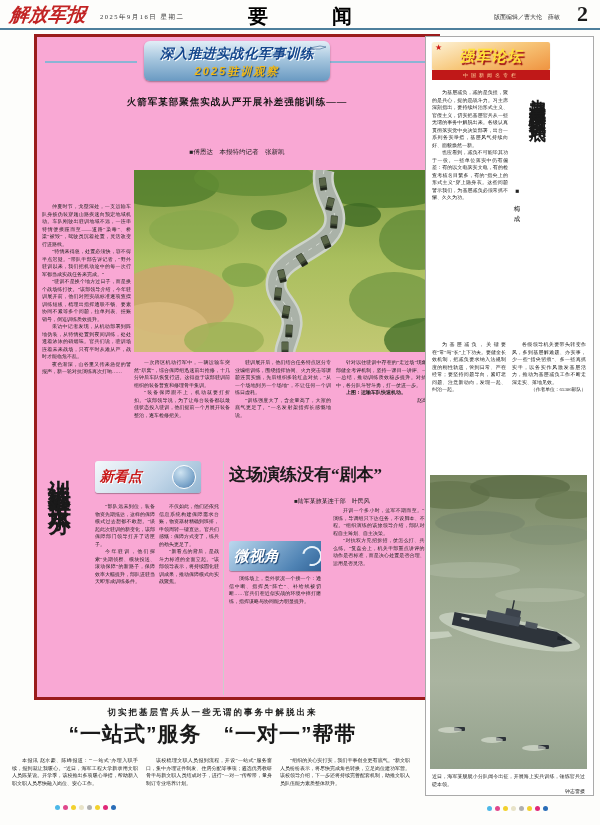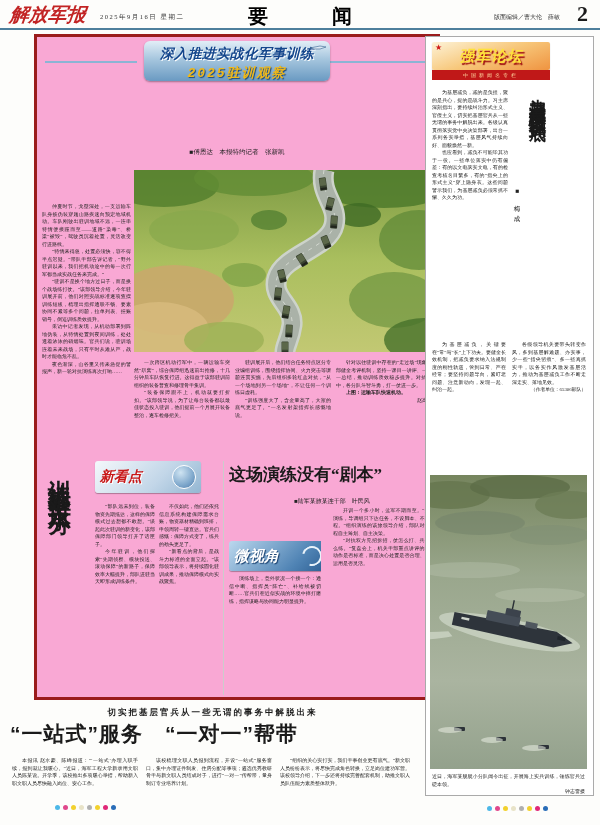--- a/index.html
+++ b/index.html
@@ -18,22 +18,22 @@
   .editor-line{right:40px;top:13px;font-size:6px;color:#333;}
   .page-number{right:12px;top:1px;font-size:22px;font-weight:bold;}
   .header-rule{left:0;top:28px;width:600px;height:2px;background:var(--rule-blue,#4e7f9c);}
   
   .red-box{left:10px;top:34px;width:400px;height:660px;border:3px solid var(--box-red,#9a1c1c);background:#f9a8d4;margin-left:24px;}
   .banner{left:50%;transform:translateX(-50%);top:4px;width:186px;height:40px;border-radius:6px;
     background:linear-gradient(180deg,#e2eef7 0%,#a6c6de 45%,#6a9ac2 100%);
     box-shadow:0 1px 2px rgba(0,0,0,.35);text-align:center;overflow:hidden;}
   .banner .l1{margin-top:4px;font-family:"Liberation Sans",sans-serif;font-weight:900;font-style:italic;
     font-size:13.5px;color:#14468c;text-shadow:1px 1px 0 #fff;letter-spacing:.5px;white-space:nowrap;}
-  .banner .l2{margin-top:1px;font-family:Liberation Mono, monospace;font-weight:900;font-style:italic;
-    font-size:13px;color:#f0b818;text-shadow:1px 1px 1px #1d4878;letter-spacing:2px;white-space:nowrap;}
+  .banner .l2{margin-top:1px;font-family:Liberation Sans, sans-serif;font-weight:900;font-style:italic;
+    font-size:11px;color:#f0b818;text-shadow:1px 1px 1px #1d4878;letter-spacing:2px;white-space:nowrap;}
   .banner .jet{position:absolute;right:4px;top:2px;}
   .banner-line{top:24px;height:2px;background:#8cb4d4;}
   .banner-line.left{left:8px;width:92px;}
   .banner-line.right{left:293px;width:97px;}
   .kicker{left:0;top:59px;width:100%;text-align:center;font-weight:bold;font-size:9.5px;letter-spacing:1px;}
   .headline{left:0;top:72px;width:100%;text-align:center;font-family:"Liberation Sans",sans-serif;
     font-weight:900;font-size:27px;letter-spacing:3px;white-space:nowrap;}
   .byline{left:0;top:111px;width:100%;text-align:center;font-size:6.5px;color:#222;}
   
   .col-badge{display:flex;align-items:center;justify-content:space-between;padding:0 5px;
@@ -88,21 +88,21 @@
   .forum-headline{left:100px;top:48px;height:252px;writing-mode:vertical-rl;
     font-family:"Liberation Sans",sans-serif;font-weight:900;font-size:17px;letter-spacing:2px;}
   .forum-bcol1{left:6px;top:304px;width:74px;height:128px;}
   .forum-bcol2{left:86px;top:304px;width:74px;height:128px;}
   .forum-bcol2 .credit{font-size:4.8px;}
   .ship-frame{left:4px;top:438px;width:157px;height:294px;overflow:hidden;background:#a7b2a0;}
   .ship-caption{left:6px;top:736px;width:153px;font-size:5px;line-height:1.5;text-align:justify;}
   .ship-caption .credit{text-align:right;}
   
   .bottom-kicker{left:10px;top:707px;width:405px;text-align:center;font-weight:bold;font-size:8.5px;letter-spacing:2px;}
-  .bottom-headline{left:10px;top:720px;width:405px;text-align:left;font-family:"Liberation Sans",sans-serif;
+  .bottom-headline{left:10px;top:720px;width:405px;text-align:center;font-family:"Liberation Sans",sans-serif;
     font-weight:900;font-size:21px;letter-spacing:1px;white-space:nowrap;}
   .bot-col1{left:12px;top:757px;width:126px;height:68px;}
   .bot-col2{left:146px;top:757px;width:126px;height:68px;}
   .bot-col3{left:280px;top:757px;width:130px;height:68px;}
   
   .dots{display:flex;gap:3px;}
   .dot{width:5px;height:5px;border-radius:50%;display:inline-block;}
   .dots-left{left:55px;top:805px;}
   .dots-right{left:487px;top:806px;}
 </style>
@@ -119,20 +119,21 @@
 <div class="abs red-box">
   <div class="abs banner-line left"></div>
   <div class="abs banner-line right"></div>
   <div class="abs banner">
     <div class="l1">深入推进实战化军事训练</div>
     <div class="l2">2025驻训观察</div>
     <svg class="jet" width="16" height="8" viewBox="0 0 16 8">
       <polygon points="0,5 10,3 16,4 10,6 4,6" fill="#dce9f4" stroke="#35618e" stroke-width="0.6"></polygon>
     </svg>
   </div>
+  <div class="abs kicker">火箭军某部聚焦实战从严开展补差强能训练——</div>
   <div class="abs byline">■傅恩达　本报特约记者　张新凯</div>
 
   <div class="abs tcol lead-col-left">
       <p>仲夏时节，戈壁深处，一支运输车队身披伪装穿越山路疾速向预定地域机动。车队刚驶出驻训地域不远，一连串特情便接踵而至——道路“染毒”、桥梁“被毁”，驾驶员沉着处置，灵活改变行进路线。</p>
       <p>“特情来得急，处置必须快，容不得半点迟疑。”带队干部告诉记者，“野外驻训以来，我们把机动途中的每一次行军都当成实战任务来完成。”</p>
       <p>“驻训不是换个地方过日子，而是换个战场练打仗。”该部领导介绍，今年驻训展开前，他们对照实战标准逐项查摆训练短板，梳理出指挥通联不畅、要素协同不紧等多个问题，拉单列表、挂账销号，倒逼训练质效提升。</p>
       <p>采访中记者发现，从机动部署到阵地伪装，从特情处置到夜间训练，处处透着浓浓的硝烟味。官兵们说，驻训场连着未来战场，只有平时从难从严，战时才能临危不乱。</p>
       <p>夜色渐深，山谷里又传来急促的警报声，新一轮对抗演练再次打响……</p>
     </div>
 

